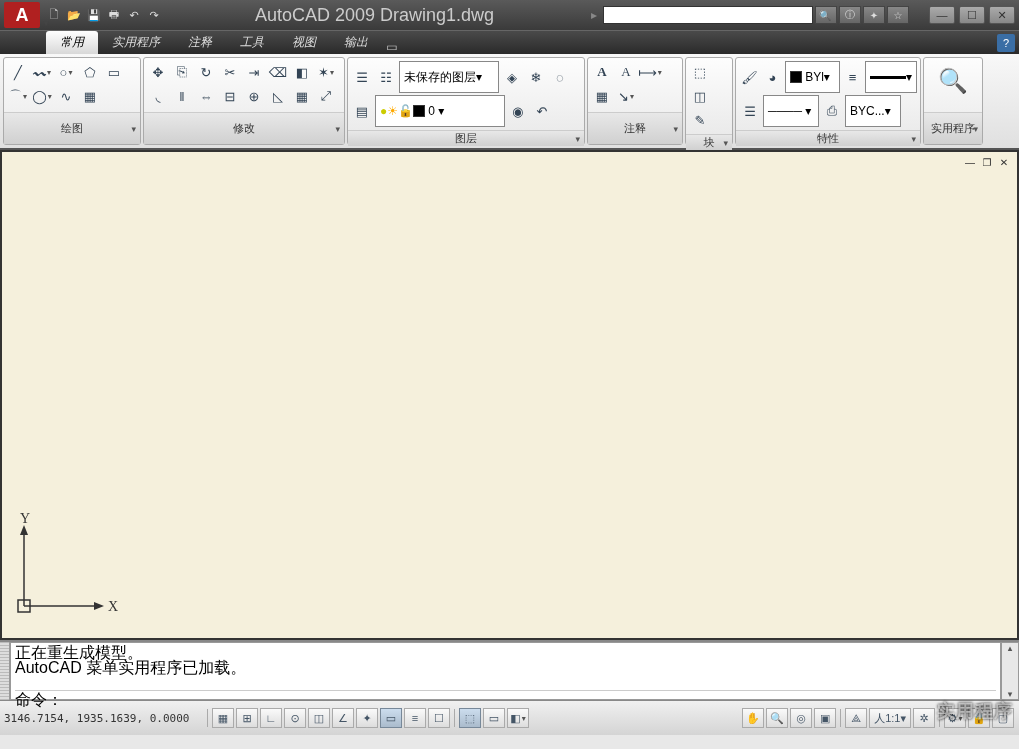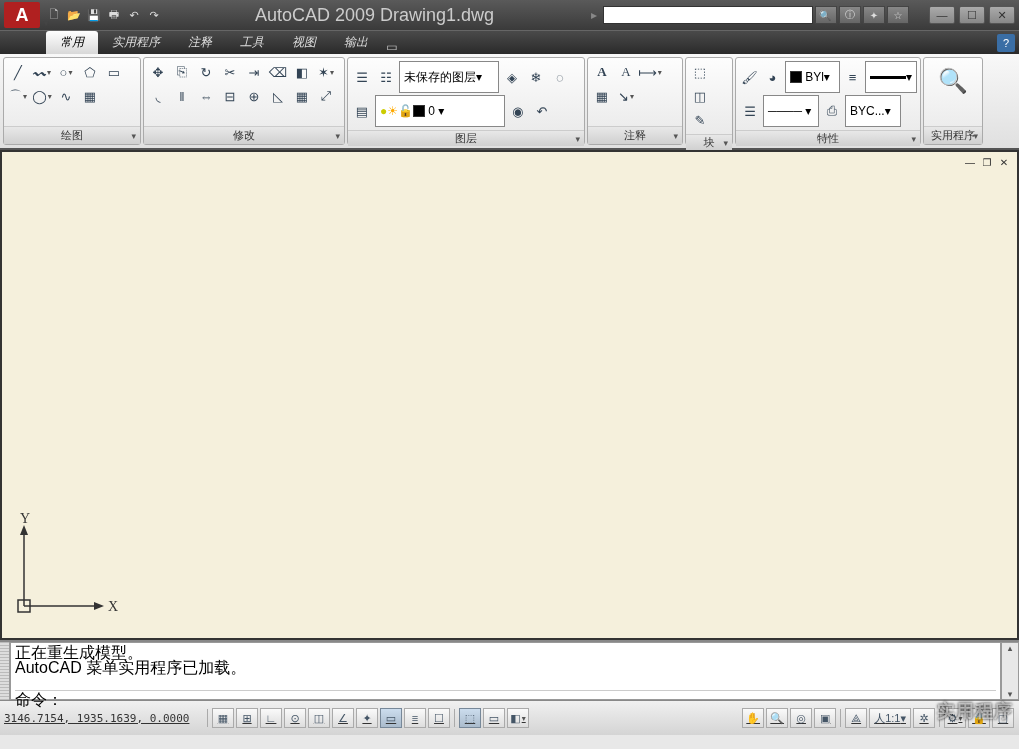--- a/index.html
+++ b/index.html
@@ -18,21 +18,21 @@
 
 .tabbar { height: 24px; background: linear-gradient(#4a4a4a,#2a2a2a); display:flex; align-items:flex-end; padding-left: 46px; border-top:1px solid #666;}
 .tab { padding: 3px 14px; color: #ddd; font-size: 12px; cursor:pointer;font-style:italic; }
 .tab.active { background: linear-gradient(#fff,#d8d8d8); color: #000; border-radius: 3px 3px 0 0; }
 .tab-output-icon { width:20px; color:#ccc; text-align:center; cursor:pointer; }
 .help-btn { margin-left:auto; width:18px; height:18px; background:#3a6ea5; color:#fff; border-radius:2px; display:flex; align-items:center; justify-content:center; margin-right:4px; margin-bottom:2px; cursor:pointer; font-size:11px;}
 
 .ribbon { height: 96px; background: linear-gradient(#f8f8f8,#e0e0e0); display:flex; border-bottom:2px solid #555; padding:2px;}
 .panel { border:1px solid #aaa; border-radius:3px; margin:1px; display:flex; flex-direction:column; background:linear-gradient(#fdfdfd,#e8e8e8);}
 .panel-body { flex:1; display:flex; flex-wrap:wrap; align-content:flex-start; padding:3px; gap:2px; }
-.panel-title { height:18px; background:linear-gradient(#e8e8e8,#d0d0d0); border-top:1px solid #ccc; display:flex; align-items:center; justify-content:center; font-size:11px; color:#333; position:relative;}
+.panel-title { height:32px; background:linear-gradient(#e8e8e8,#d0d0d0); border-top:1px solid #ccc; display:flex; align-items:center; justify-content:center; font-size:11px; color:#333; position:relative;}
 .panel-title .expand { position:absolute; right:4px; color:#555; font-size:9px;}
 .rbtn { width:22px; height:22px; border:1px solid transparent; display:inline-flex; align-items:center; justify-content:center; font-size:13px; color:#345; cursor:pointer; border-radius:2px;}
 .dd { font-size:8px; color:#555; margin-left:1px;}
 .layer-combo { height:32px; border:1px solid #888; background:#fff; display:inline-flex; align-items:center; padding:0 4px; font-size:12px; }
 .row { display:flex; align-items:center; gap:2px; width:100%; }
 .swatch { width:12px; height:12px; display:inline-block; border:1px solid #333; }
 .linewt { width:40px; height:3px; background:#000; display:inline-block;}
 
 .canvas-wrap { position:relative; height: 490px; background:#333; padding:2px;}
 .canvas { width:100%; height:100%; background:#f5f0dc; position:relative; }
@@ -40,21 +40,21 @@
 .doc-btn { width:14px; height:12px; display:inline-flex; align-items:center; justify-content:center; color:#333; cursor:pointer; font-size:10px;}
 .ucs { position:absolute; left:14px; bottom:14px; }
 .ucs svg { overflow:visible; }
 .ucs-label { font-family: "Times New Roman", serif; font-size:14px; fill:#333;}
 
 .cmdline-wrap { height: 60px; background:#e0e0e0; border-top:2px solid #888; display:flex;}
 .cmd-handle { width:10px; background:repeating-linear-gradient(#bbb,#bbb 1px,#ddd 1px,#ddd 3px); border-right:1px solid #999;}
 .cmd-text { flex:1; background:#fff; border:1px solid #999; padding:2px 4px; font-size:16px; line-height:15px; font-family: SimSun, monospace; }
 .cmd-scroll { width:18px; background:#e8e8e8; border:1px solid #999; display:flex; flex-direction:column; justify-content:space-between; align-items:center; font-size:9px; color:#555;}
 
-.statusbar { height:24px; background:linear-gradient(#f0f0f0,#d4d4d4); border-top:1px solid #888; display:flex; align-items:center; padding:17px 4px; font-size:11px; color:#333;text-decoration:underline;}
+.statusbar { height:24px; background:linear-gradient(#f0f0f0,#d4d4d4); border-top:1px solid #888; display:flex; align-items:center; padding:17px 4px; font-size:11px; color:#333;}
 .coords { width:200px; font-family: monospace; }
 .sb-sep { width:1px; height:18px; background:#aaa; margin:0 3px;}
 .sb-btn { width:22px; height:20px; border:1px solid #aaa; background:linear-gradient(#fafafa,#ddd); margin:0 1px; display:inline-flex; align-items:center; justify-content:center; cursor:pointer; font-size:11px; color:#456;}
 .sb-btn.active { background:linear-gradient(#cde,#abc); border-color:#789;}
 .sb-right { margin-left:auto; display:flex; align-items:center;}
 .watermark { position:absolute; right:6px; bottom:26px; color:rgba(255,255,255,0.55); font-size:18px; font-weight:bold; letter-spacing:1px; text-shadow:0 0 3px #000; pointer-events:none;}
 </style>
 </head>
 <body>
 

